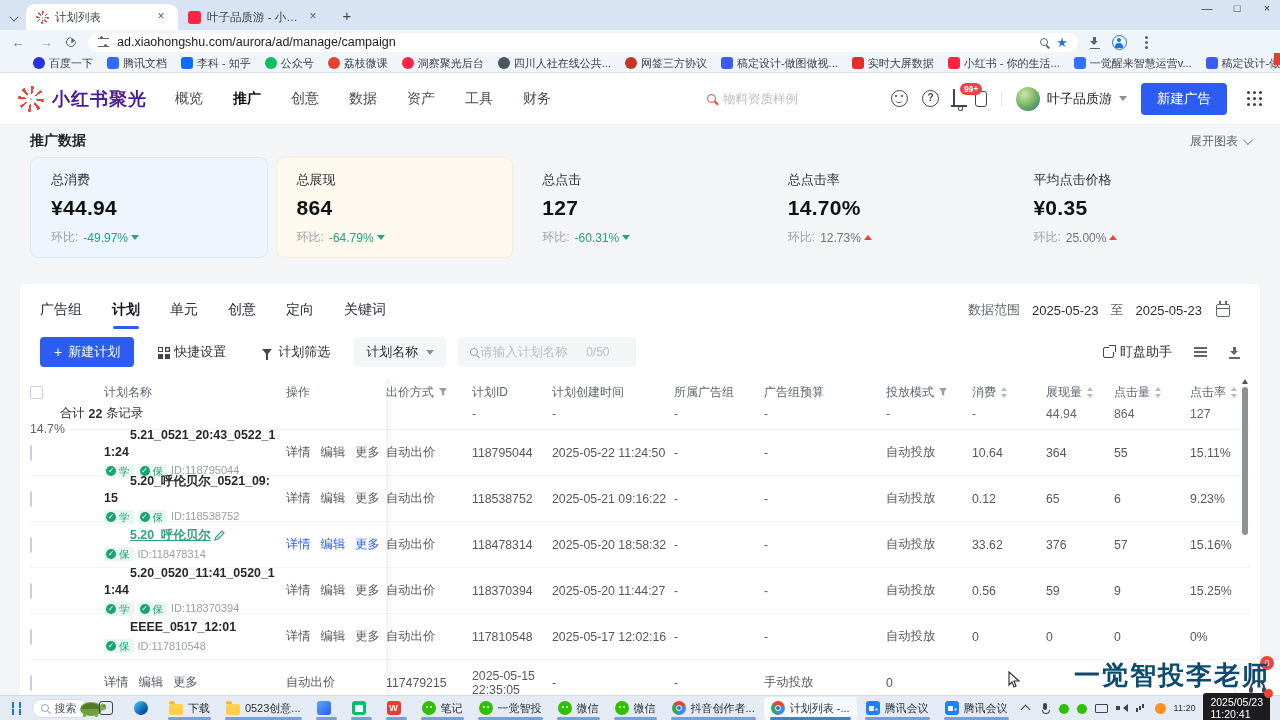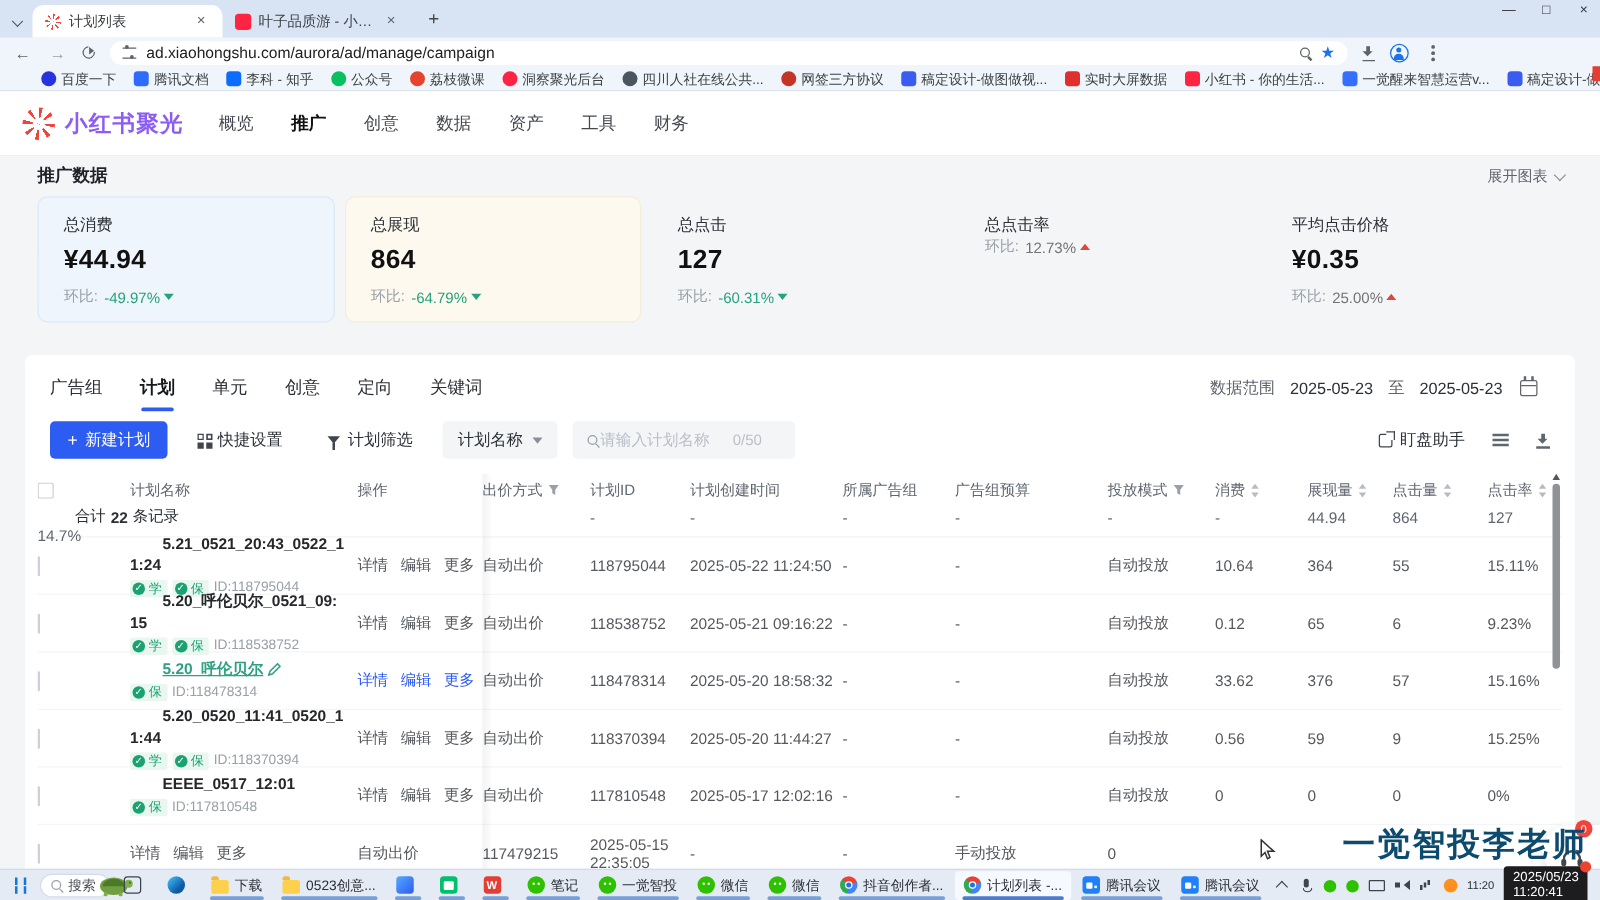--- a/index.html
+++ b/index.html
@@ -48,21 +48,21 @@
 .bm{display:flex;align-items:center;gap:4px;padding:0 7px;white-space:nowrap;}
 .bm-ic{width:12px;height:12px;border-radius:3px;flex:0 0 auto;}
 .bm-sep{width:1px;height:12px;background:#c9d2de;}
 .bm-cut{position:absolute;right:0;top:53px;width:6px;height:12px;background:#e33e33;}
 
 
 .app-header{height:52px;background:#fff;display:flex;align-items:center;padding:0 18px;border-bottom:1px solid #eef0f2;position:relative;z-index:5;}
 .logo{display:flex;align-items:center;gap:8px;}
 .spark-lg{width:26px;height:26px;border-radius:50%;background:conic-gradient(#f0443c 0 14deg,transparent 14deg 45deg,#f0443c 45deg 59deg,transparent 59deg 90deg,#f0443c 90deg 104deg,transparent 104deg 135deg,#f0443c 135deg 149deg,transparent 149deg 180deg,#f0443c 180deg 194deg,transparent 194deg 225deg,#f0443c 225deg 239deg,transparent 239deg 270deg,#f0443c 270deg 284deg,transparent 284deg 315deg,#f0443c 315deg 329deg,transparent 329deg 360deg);position:relative;}
 .spark-lg::after{content:"";position:absolute;inset:8px;border-radius:50%;box-shadow:0 0 0 4px #fff inset;}
-.brand{font-size:18px;font-weight:700;color:#8b5cf6;letter-spacing:1px;}
+.brand{font-size:18px;font-weight:700;color:#4c1d95;letter-spacing:1px;}
 .main-nav{display:flex;gap:30px;margin-left:28px;font-size:14px;color:#454a52;}
 .main-nav .nav-it{padding:4px 0;}
 .main-nav .nav-it[data-state="active"]{color:#111;font-weight:700;}
 .hdr-right{margin-left:auto;display:flex;align-items:center;gap:14px;}
 .hdr-search{display:flex;align-items:center;gap:7px;width:170px;}
 .mag-red{width:9px;height:9px;border:1.6px solid #f0443c;border-radius:50%;position:relative;}
 .mag-red::after{content:"";position:absolute;width:5px;height:1.6px;background:#f0443c;bottom:-2px;right:-4px;transform:rotate(45deg);}
 .hdr-search input{border:none;outline:none;font-size:12.5px;width:120px;background:transparent;color:#333;}
 .hdr-search input::placeholder{color:#b9bec7;}
 .ric{width:17px;height:17px;position:relative;}
@@ -354,20 +354,41 @@
       <span class="nav-it">创意</span>
 
       <span class="nav-it">数据</span>
 
       <span class="nav-it">资产</span>
 
       <span class="nav-it">工具</span>
 
       <span class="nav-it">财务</span>
     </div>
+  <div class="hdr-right">
+    <div class="hdr-search">
+      <span class="mag-red"></span>
+      <input placeholder="物料资质样例" style="">
+    </div>
+    <span class="ric smile-ic"></span>
+    <span class="ric help-ic">?</span>
+    <span class="bell-wrap">
+      <span class="bell-ic"></span>
+      <span class="badge-99">99+</span>
+    </span>
+    <span class="phone-ic"></span>
+    <span class="hdr-div"></span>
+    <div class="account">
+      <span class="avatar"></span>
+      <span class="acc-name">叶子品质游</span>
+      <span class="caret-dn"></span>
+    </div>
+    <button class="btn-primary">新建广告</button>
+    <span class="grid9"></span>
+  </div>
 </div>
 
 <div class="main">
 
   <div class="stats-head">
     <span class="stats-title">推广数据</span>
     <span class="expand-chart">
       <span>展开图表</span>
       <span class="caret-sm"></span>
     </span>
@@ -406,20 +427,21 @@
           <span>环比:</span>
           <span class="trend" data-dir="down">
             <span>-60.31%</span>
             <span class="tri"></span>
           </span>
         </div>
       </div>
 
       <div class="stat-card" data-variant="plain">
         <div class="stat-label">总点击率</div>
+        <div class="stat-value">14.70%</div>
         <div class="stat-ratio">
           <span>环比:</span>
           <span class="trend" data-dir="up">
             <span>12.73%</span>
             <span class="tri"></span>
           </span>
         </div>
       </div>
 
       <div class="stat-card" data-variant="plain">

